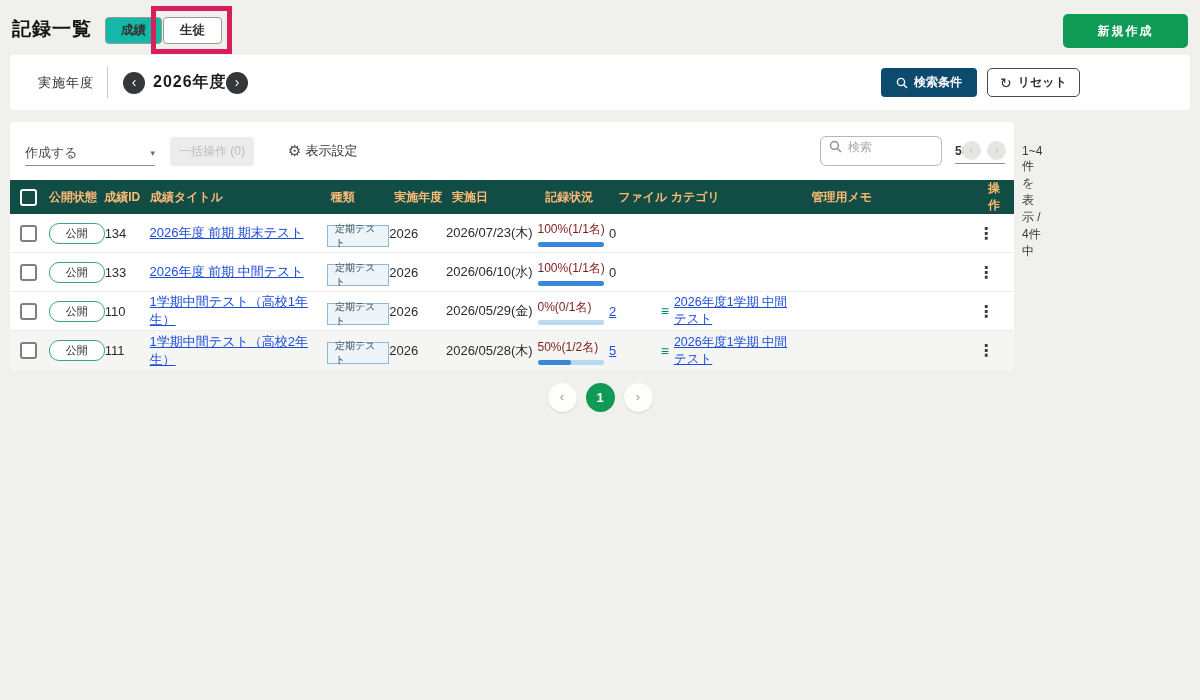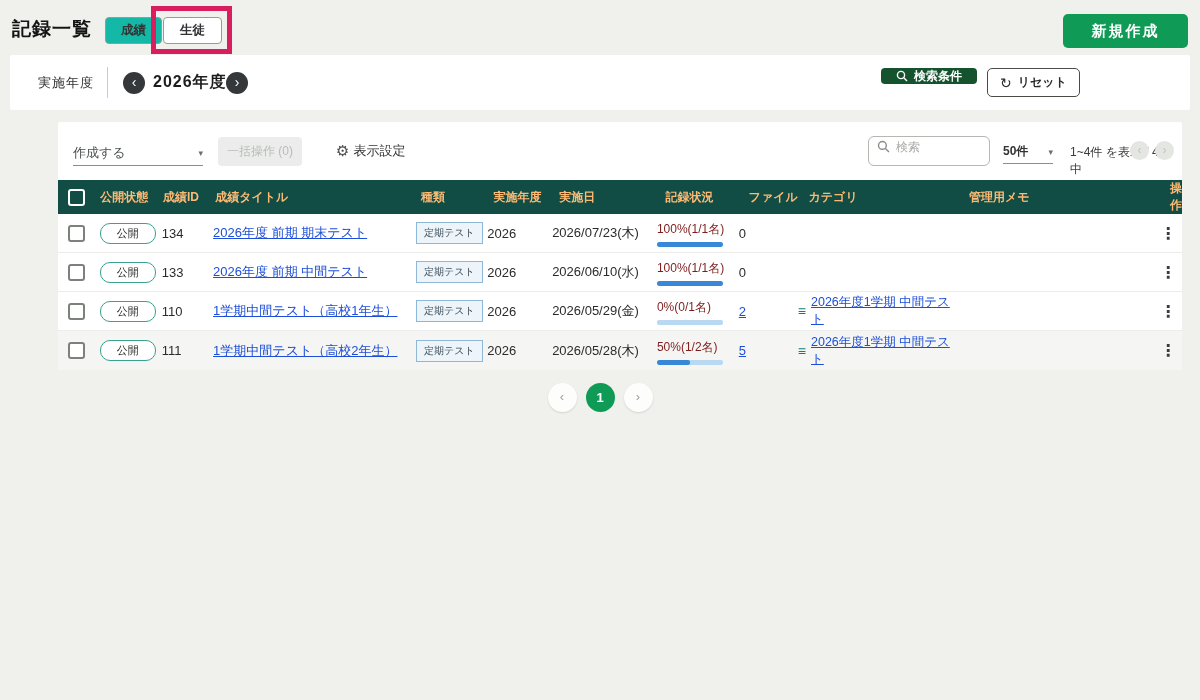--- a/index.html
+++ b/index.html
@@ -13,43 +13,43 @@
   
   .topbar { position:absolute; left:0; top:0; width:1200px; height:55px; }
   .page-title { position:absolute; left:12px; top:16px; font-size:19px; font-weight:bold; color:#141414; letter-spacing:1px; }
   .tab-btn { position:absolute; top:17px; height:27px; border:1px solid #9a9a95; border-radius:4px;
              font-size:12.5px; font-weight:bold; color:#333; display:flex; align-items:center; justify-content:center; cursor:pointer; }
   .tab-grades { left:105px; width:57px; background:#14b8a6; }
   .tab-students { left:163px; width:59px; background:#ffffff; }
   .annotation-box { position:absolute; left:151px; top:6px; width:81px; height:48px;
                     border:5px solid #d81e5f; pointer-events:none; }
   .create-btn { position:absolute; right:12px; top:14px; width:125px; height:34px; background:#0f9b56;
-                color:#fff; font-size:15px; font-weight:bold; border:none; border-radius:5px;
+                color:#fff; font-size:12px; font-weight:bold; border:none; border-radius:5px;
                 display:flex; align-items:center; justify-content:center; letter-spacing:2px; cursor:pointer; }
 
   
   .year-card { left:10px; top:55px; width:1180px; height:55px; display:flex; align-items:center; }
   .year-label { position:absolute; left:28px; font-size:13px; color:#333; letter-spacing:1px; }
   .year-divider { position:absolute; left:97px; top:12px; width:1px; height:31px; background:#c9cbc6; }
   .circ-dark { width:22px; height:22px; border-radius:50%; background:#34383a; color:#fff;
                display:flex; align-items:center; justify-content:center; font-size:14px; line-height:1;
                cursor:pointer; padding-bottom:2px; }
   .year-prev { position:absolute; left:113px; }
   .year-next { position:absolute; left:216px; }
   .year-text { position:absolute; left:143px; font-size:16px; font-weight:bold; color:#1c1c1c; letter-spacing:1px; }
-  .search-cond-btn { position:absolute; right:213px; top:13px; height:16px; width:96px; background:#14532d;
+  .search-cond-btn { position:absolute; right:213px; top:13px; height:29px; width:96px; background:#0c4a6e;
                      color:#fff; font-size:12px; font-weight:bold; border:none; border-radius:4px;
                      display:flex; align-items:center; justify-content:center; gap:6px; cursor:pointer; }
   .reset-btn { position:absolute; right:110px; top:13px; height:29px; width:93px; background:#fff;
                color:#2b2b2b; font-size:12px; font-weight:bold; border:1px solid #4a4a46; border-radius:5px;
                display:flex; align-items:center; justify-content:center; gap:6px; cursor:pointer; }
   .refresh-glyph { font-size:14px; font-weight:normal; }
 
   
-  .table-card { left:10px; top:122px; width:1124px; height:248px;margin-left:48px; }
+  .table-card { left:10px; top:122px; width:1004px; height:248px; }
 
   
   .toolbar { position:relative; height:58px; }
   .action-select { position:absolute; left:15px; top:18px; width:130px; height:26px;
                    border-bottom:1px solid #8a8f8a; font-size:13px; color:#4a4f4a;
                    display:flex; align-items:center; justify-content:space-between; cursor:pointer; }
   .caret { font-size:9px; color:#6a6f6a; }
   .bulk-btn { position:absolute; left:160px; top:15px; width:84px; height:29px; background:#ebeceb;
               color:#b9bdb9; font-size:12px; border:none; border-radius:4px; cursor:default; }
   .display-settings { position:absolute; left:278px; top:20px; font-size:13px; color:#333;
@@ -79,21 +79,21 @@
   .c-stat { width:72px;  padding-left:7px; }
   .c-id   { width:54px; }
   .c-title{ width:213px; }
   .c-type { width:75px; }
   .c-year { width:68px; }
   .c-date { width:110px; }
   .c-rec  { width:86px; }
   .c-file { width:62px; }
   .c-cat  { width:166px; }
   .c-memo { width:208px; }
-  .c-ops  { flex:1; text-align:right; }
+  .c-ops  { flex:1; text-align:right; padding-right:14px; }
 
   .cb { width:17px; height:17px; border-radius:3px; cursor:pointer; }
   .cb-head { border:2px solid #fff; }
   .cb-row  { border:2px solid #7c817c; background:#fff; }
 
   .badge-public { display:inline-flex; align-items:center; justify-content:center; width:56px; height:21px;
                   border:1px solid #3aa08f; border-radius:10px; font-size:11px; color:#2e2e2e; background:#fff; }
   .badge-type { display:inline-flex; align-items:center; justify-content:center; padding:0 7px; height:22px;
                 border:1px solid #8fb8d8; border-radius:0; font-size:10px; color:#3f4e5a; background:#edf5fb; }
 

